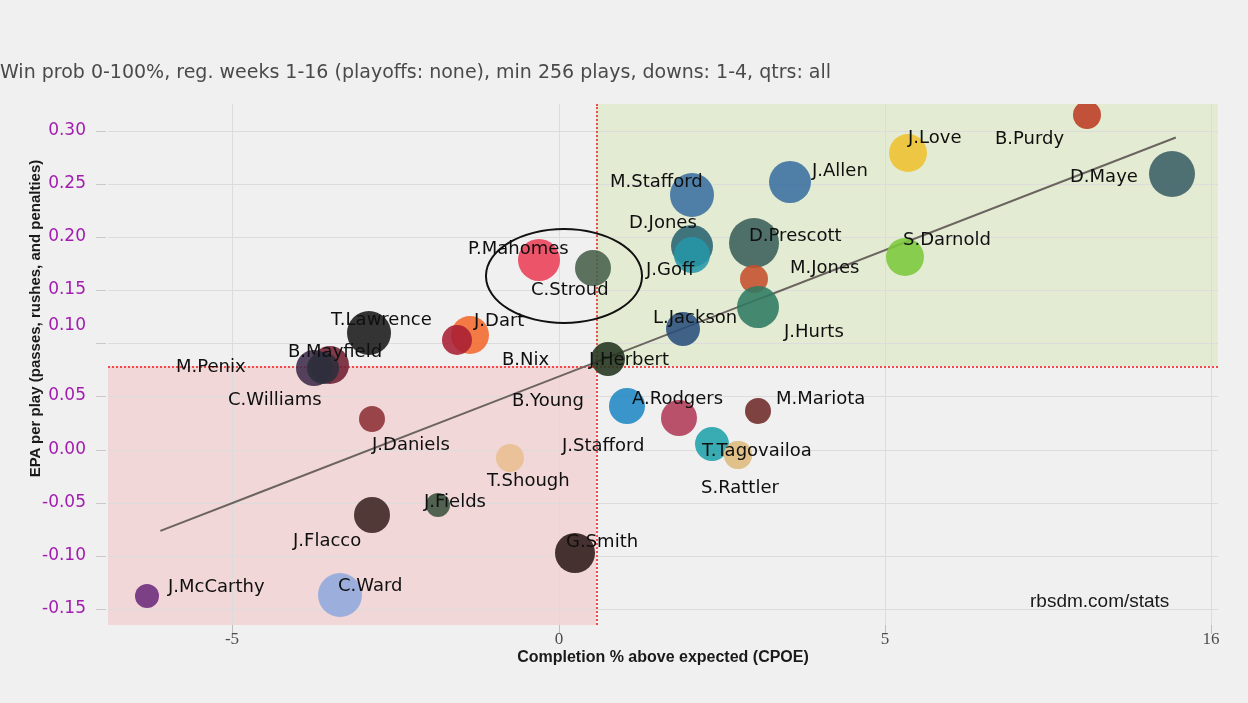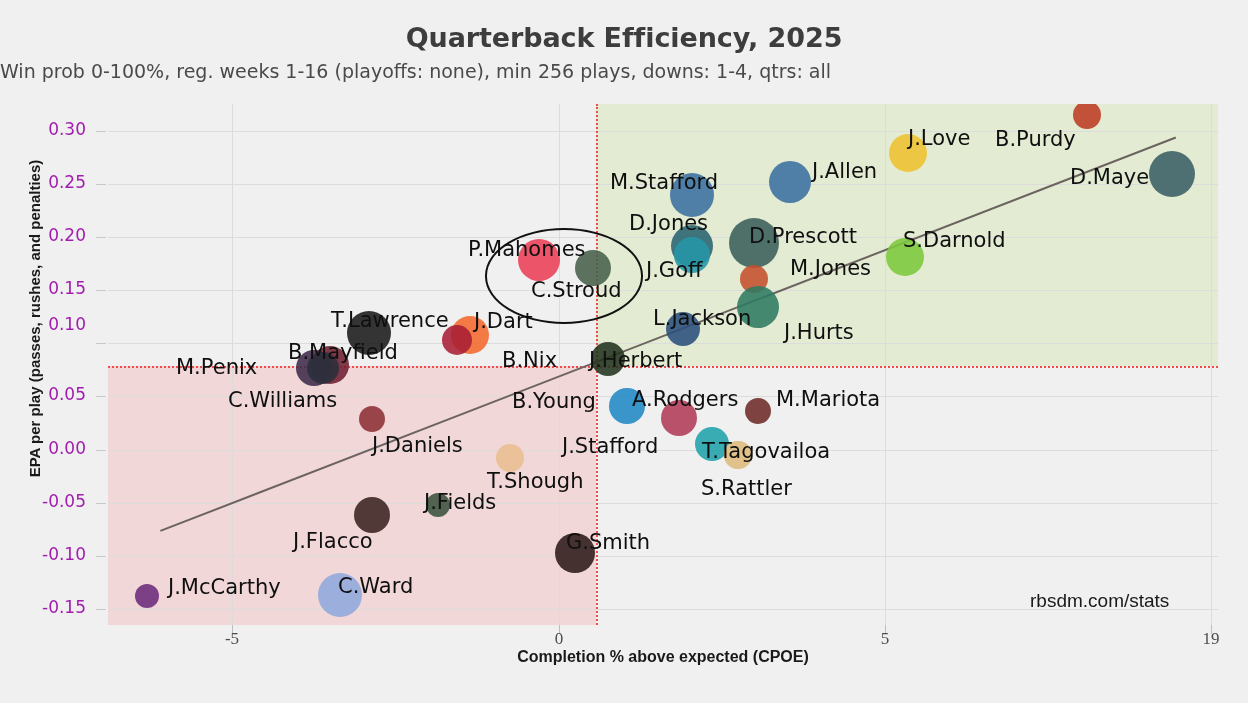--- a/index.html
+++ b/index.html
@@ -65,36 +65,35 @@
   .xticklab{
     position:absolute;top:629px;width:60px;text-align:center;
     font-size:17px;color:#4d4d4d;
     font-family:"Liberation Serif", serif;
   }
 
   
   .pt{position:absolute;border-radius:50%;}
   .ptlab{
     position:absolute;white-space:nowrap;
-    font-size:21px;color:#0f0f0f;
+    font-size:18px;color:#0f0f0f;
     font-family:"DejaVu Sans", sans-serif;
   }
 
   .annot-ellipse{position:absolute;border:2px solid #111;border-radius:50%;}
 
   .watermark{
     position:absolute;font-size:19px;color:#1a1a1a;
     font-family:"Liberation Sans", sans-serif;
   }
 </style>
 </head>
 <body>
 
 <div id="root">
-  <div class="title">Quarterback Efficiency, 2025</div>
   <div class="subtitle">Win prob 0-100%, reg. weeks 1-16 (playoffs: none), min 256 plays, downs: 1-4, qtrs: all</div>
 
   <div class="ylab">EPA per play (passes, rushes, and penalties)</div>
   <div class="xlab">Completion % above expected (CPOE)</div>
 
   <div id="axis-layer">
       <div class="ytick" style="top: 131px;"></div>
       <div class="yticklab" style="top: 119px;">0.30</div>
       <div class="ytick" style="top: 184px;"></div>
       <div class="yticklab" style="top: 172px;">0.25</div>
@@ -114,21 +113,21 @@
       <div class="yticklab" style="top: 544px;">-0.10</div>
       <div class="ytick" style="top: 609px;"></div>
       <div class="yticklab" style="top: 597px;">-0.15</div>
       <div class="xtick" style="left: 232px; top: 625px;"></div>
       <div class="xticklab" style="left: 202px;">-5</div>
       <div class="xtick" style="left: 559px; top: 625px;"></div>
       <div class="xticklab" style="left: 529px;">0</div>
       <div class="xtick" style="left: 885px; top: 625px;"></div>
       <div class="xticklab" style="left: 855px;">5</div>
       <div class="xtick" style="left: 1211px; top: 625px;"></div>
-      <div class="xticklab" style="left: 1181px;">19</div>
+      <div class="xticklab" style="left: 1181px;">16</div>
     </div>
 
   <div id="panel">
       <div class="quad green" style="left: 487.747px; top: 0px; width: 622.253px; height: 261.563px;"></div>
       <div class="quad red" style="left: 0px; top: 261.563px; width: 487.747px; height: 259.437px;"></div>
       <div class="gridh" style="top: 27px;"></div>
       <div class="gridh" style="top: 80px;"></div>
       <div class="gridh" style="top: 133px;"></div>
       <div class="gridh" style="top: 186px;"></div>
       <div class="gridh" style="top: 239px;"></div>

